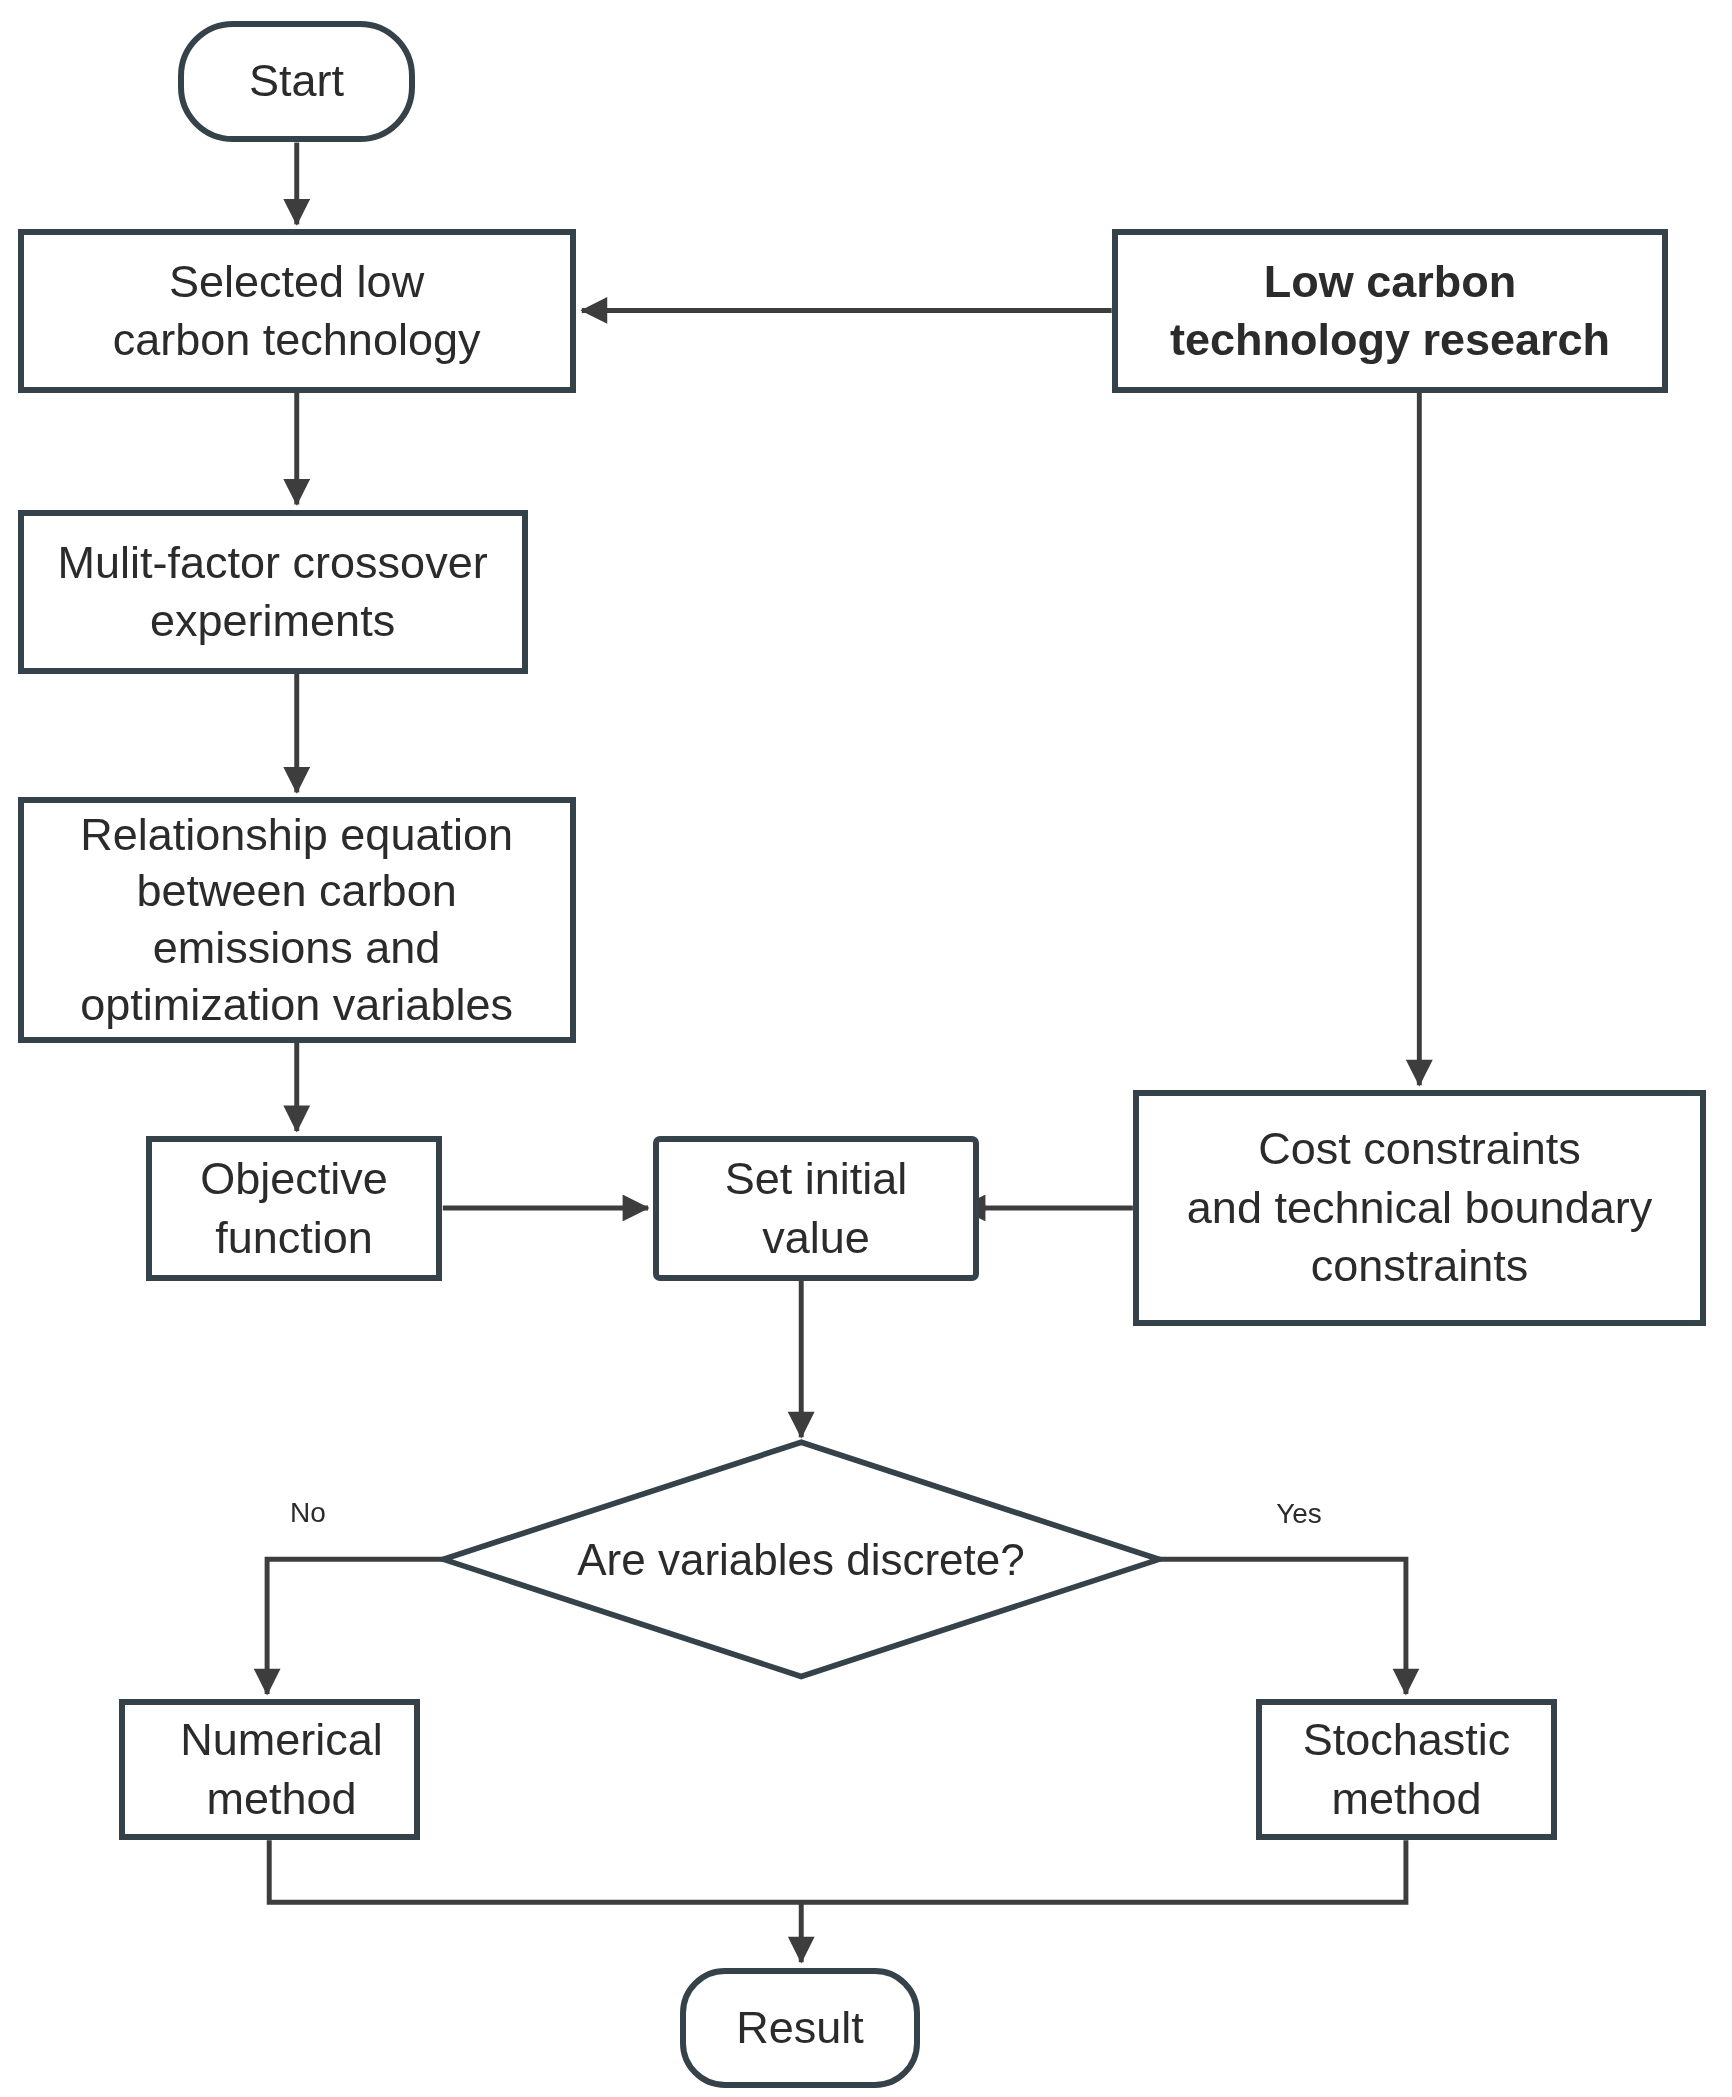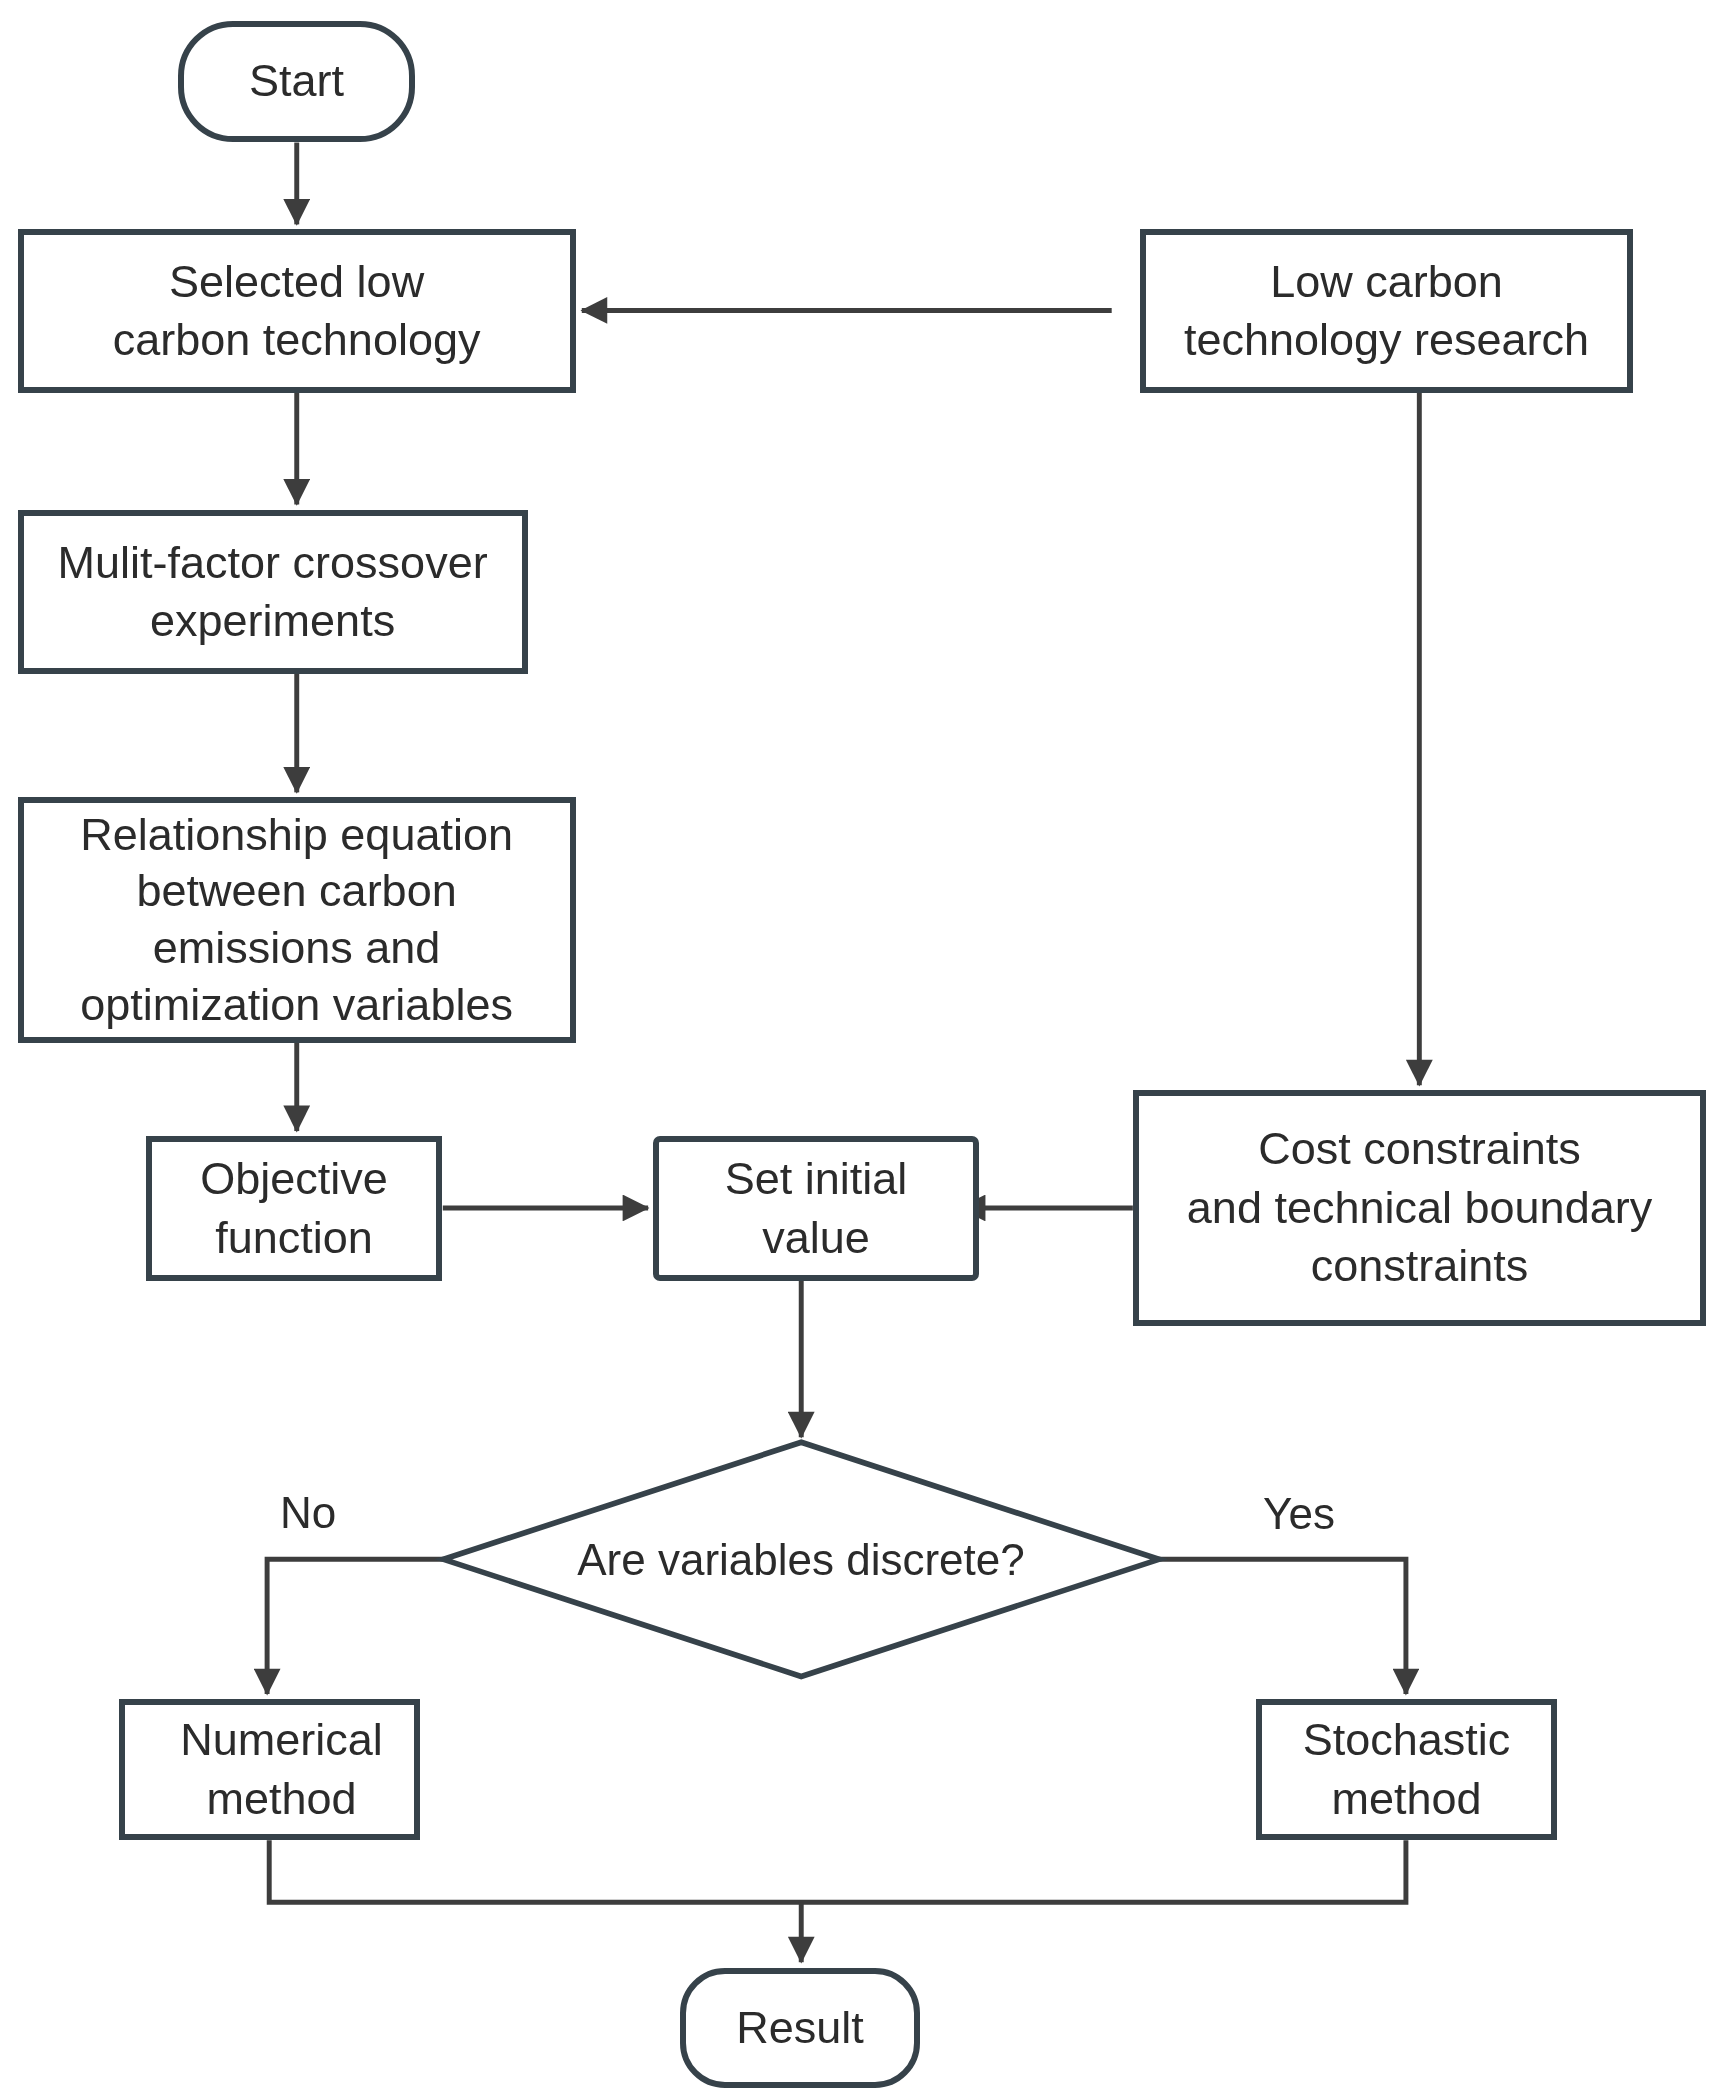--- a/index.html
+++ b/index.html
@@ -45,27 +45,27 @@
     align-items: center;
     justify-content: center;
     text-align: left;
     white-space: pre-line;
     font-size: 45px;
     color: #2b2b2b;
   }
   .edge-label {
     position: absolute;
     transform: translate(-50%, -50%);
-    font-size: 44px;
+    font-size: 28px;
     color: #2b2b2b;
   }
 
   #n-start  { left: 178px;  top: 21px;   width: 237px; height: 121px; }
   #n-sel    { left: 17.6px;   top: 229px;  width: 558px; height: 164px; }
-  #n-res    { left: 1140px; top: 229px;  width: 493px; height: 164px; }
+  #n-res    { left: 1112px; top: 229px;  width: 556px; height: 164px; font-weight: bold; }
   #n-mul    { left: 17.6px;   top: 510px;  width: 510px; height: 164px; }
   #n-rel    { left: 17.6px;   top: 797px; width: 558px; height: 246px; line-height: 1.26; }
   #n-obj    { left: 146px;  top: 1136px; width: 296px; height: 145px; }
   #n-set    { left: 653px;  top: 1136px; width: 326px; height: 145px; border-radius: 7px; }
   #n-cost   { left: 1133px; top: 1090px; width: 573px; height: 236px; }
   #n-num    { left: 119px;  top: 1699px; width: 301px; height: 141px; padding-left: 24px; }
   #n-sto    { left: 1256px; top: 1699px; width: 301px; height: 141px; }
   #n-result { left: 680px;  top: 1968px; width: 240px; height: 120px; border-radius: 45px; }
 
   #n-diamond-label { left: 443px; top: 1493px; width: 716px; height: 134px; font-size: 44px; }

